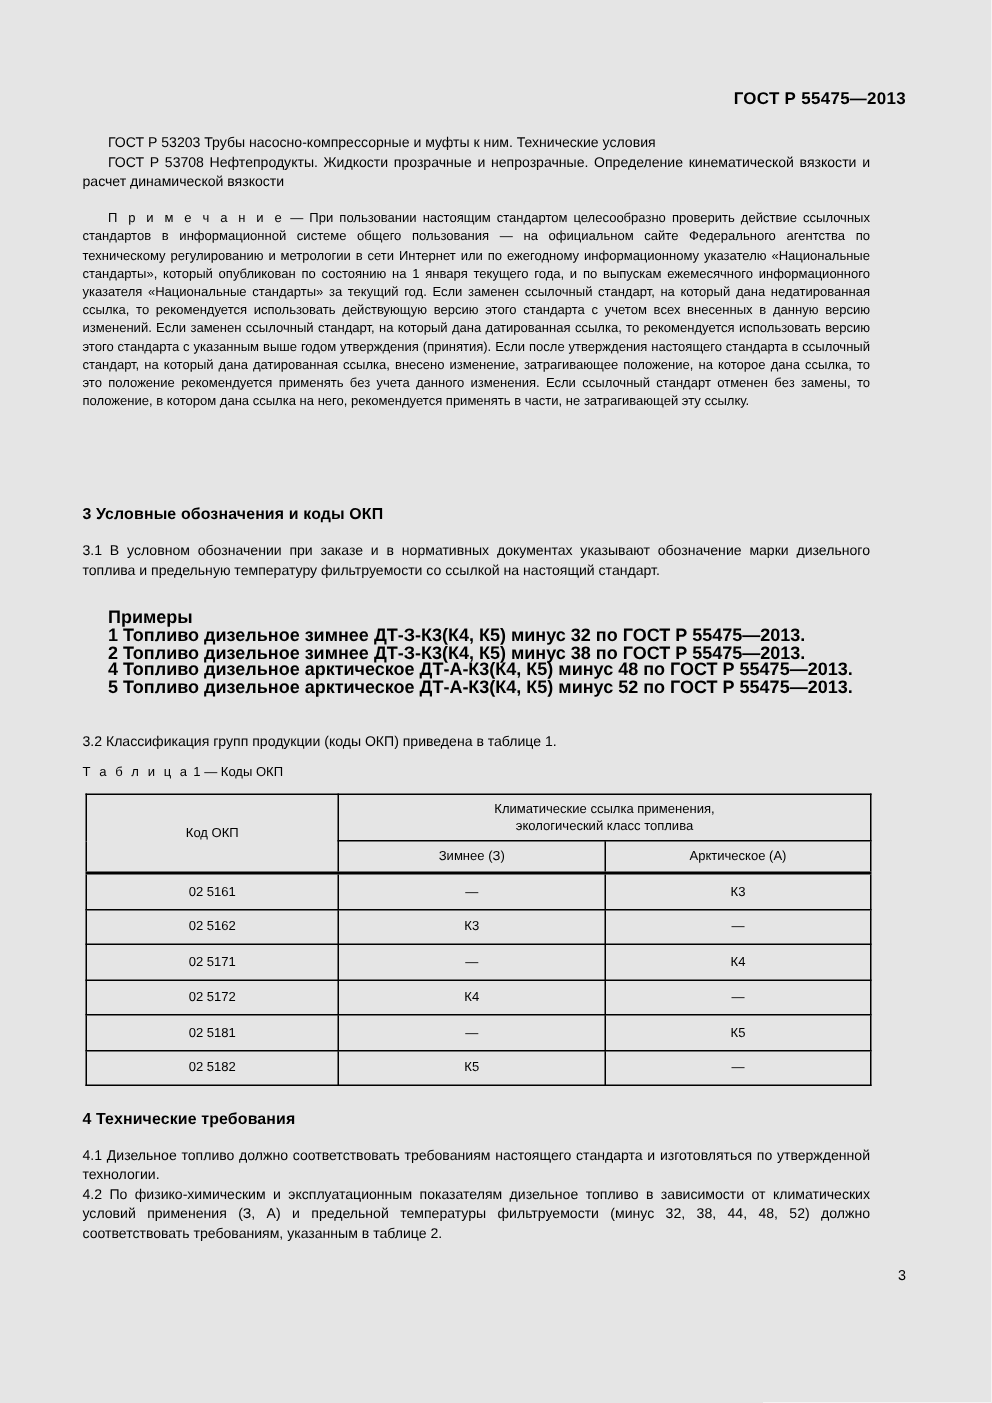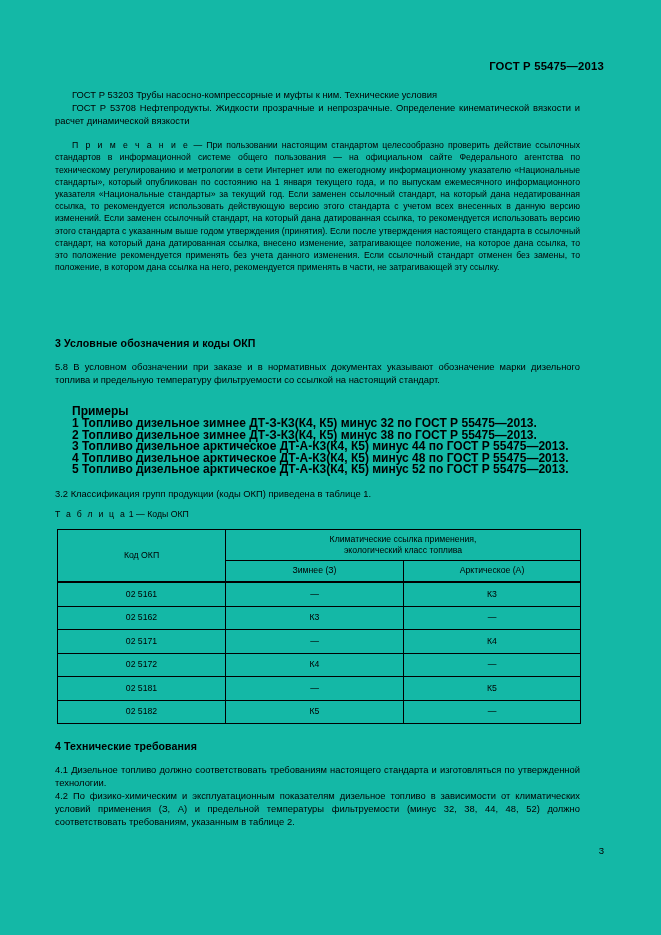--- a/index.html
+++ b/index.html
@@ -8,21 +8,21 @@
     background: #ffffff;
   }
   body {
     font-family: "Liberation Sans", sans-serif;
     color: #000000;
   }
   .page {
     position: relative;
     width: 661px;
     height: 935px;
-    background: #14b8a6;
+    background: #e5e5e5;
     overflow: hidden;
   }
   .doc-code {
     position: absolute;
     top: 60px;
     right: 57px;
     font-size: 11.3px;
     font-weight: bold;
     letter-spacing: 0.2px;
     white-space: nowrap;
@@ -143,28 +143,27 @@
   <div class="content">
     <p class="ref-line">ГОСТ Р 53203 Трубы насосно-компрессорные и муфты к ним. Технические условия</p>
     <p class="ref-line">ГОСТ Р 53708 Нефтепродукты. Жидкости прозрачные и непрозрачные. Определение кинематической вязкости и расчет динамической вязкости</p>
 
     <p class="note"><span class="lead">П р и м е ч а н и е</span><span> — </span><span>При пользовании настоящим стандартом целесообразно проверить действие ссылочных стандартов в информационной системе общего пользования — на официальном сайте Федерального агентства по техническому регулированию и метрологии в сети Интернет или по ежегодному информационному указателю «Национальные стандарты», который опубликован по состоянию на 1 января текущего года, и по выпускам ежемесячного информационного указателя «Национальные стандарты» за текущий год. Если заменен ссылочный стандарт, на который дана недатированная ссылка, то рекомендуется использовать действующую версию этого стандарта с учетом всех внесенных в данную версию изменений. Если заменен ссылочный стандарт, на который дана датированная ссылка, то рекомендуется использовать версию этого стандарта с указанным выше годом утверждения (принятия). Если после утверждения настоящего стандарта в ссылочный стандарт, на который дана датированная ссылка, внесено изменение, затрагивающее положение, на которое дана ссылка, то это положение рекомендуется применять без учета данного изменения. Если ссылочный стандарт отменен без замены, то положение, в котором дана ссылка на него, рекомендуется применять в части, не затрагивающей эту ссылку.</span></p>
   </div>
 
   <h2 class="h-sec3">3  Условные обозначения и коды ОКП</h2>
 
   <div class="p31">
-    <p>5.8 В условном обозначении при заказе и в нормативных документах указывают обозначение марки дизельного топлива и предельную температуру фильтруемости со ссылкой на настоящий стандарт.</p>
+    <p>3.1 В условном обозначении при заказе и в нормативных документах указывают обозначение марки дизельного топлива и предельную температуру фильтруемости со ссылкой на настоящий стандарт.</p>
   </div>
 
   <div class="examples">
     <div class="ex-title">Примеры</div>
     <div class="ex-row">1  Топливо дизельное зимнее ДТ-З-К3(К4, К5) минус 32 по ГОСТ Р 55475—2013.</div>
     <div class="ex-row">2  Топливо дизельное зимнее ДТ-З-К3(К4, К5) минус 38 по ГОСТ Р 55475—2013.</div>
-    <div class="ex-row">3  Топливо дизельное арктическое ДТ-А-К3(К4, К5) минус 44 по ГОСТ Р 55475—2013.</div>
     <div class="ex-row">4  Топливо дизельное арктическое ДТ-А-К3(К4, К5) минус 48 по ГОСТ Р 55475—2013.</div>
     <div class="ex-row">5  Топливо дизельное арктическое ДТ-А-К3(К4, К5) минус 52 по ГОСТ Р 55475—2013.</div>
   </div>
 
   <div class="p32">
     <p>3.2  Классификация групп продукции (коды ОКП) приведена в таблице 1.</p>
   </div>
 
   <div class="table-caption"><span class="tword">Т а б л и ц а</span><span>  1 — Коды ОКП</span></div>
 

